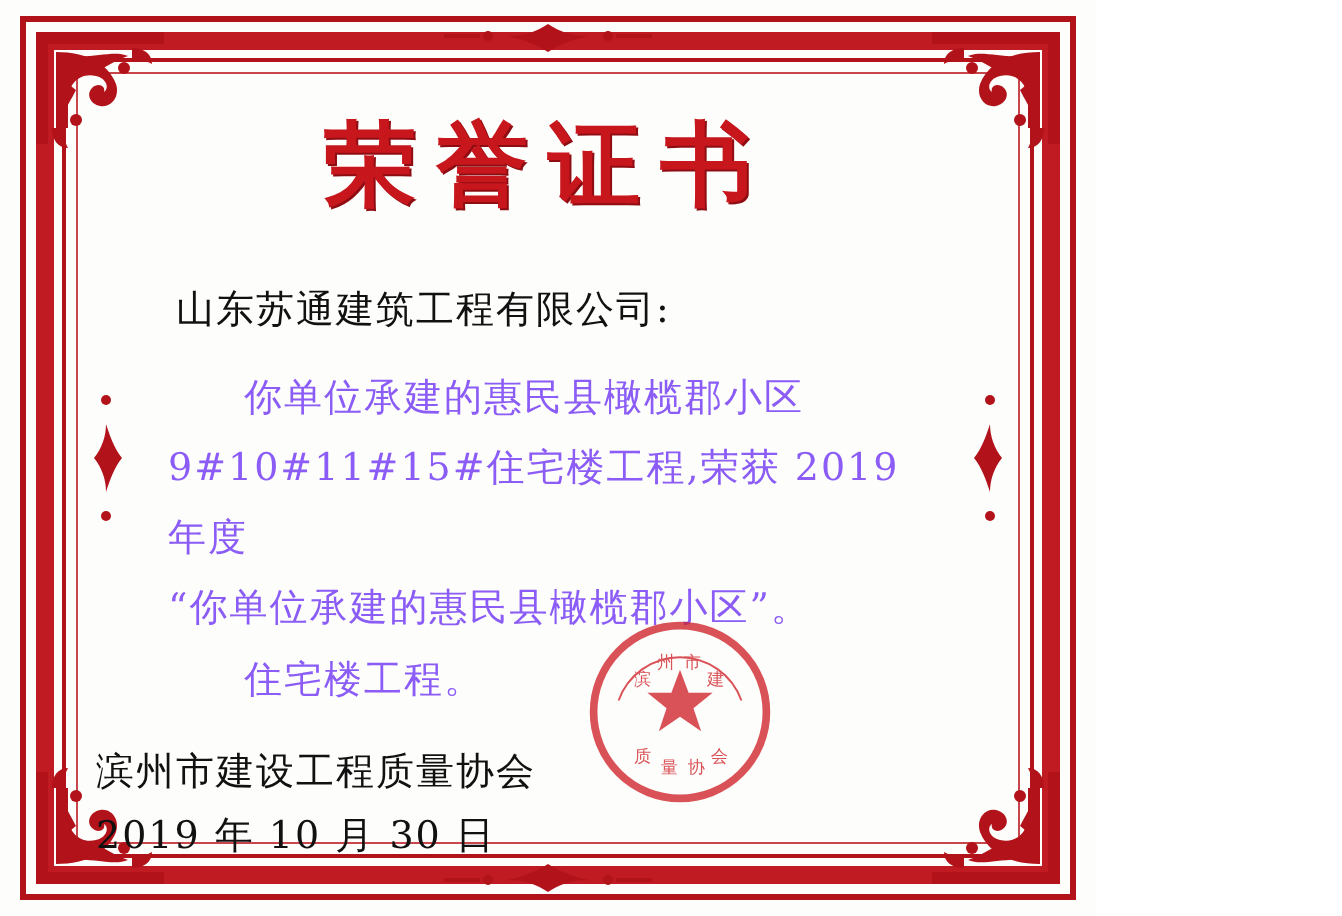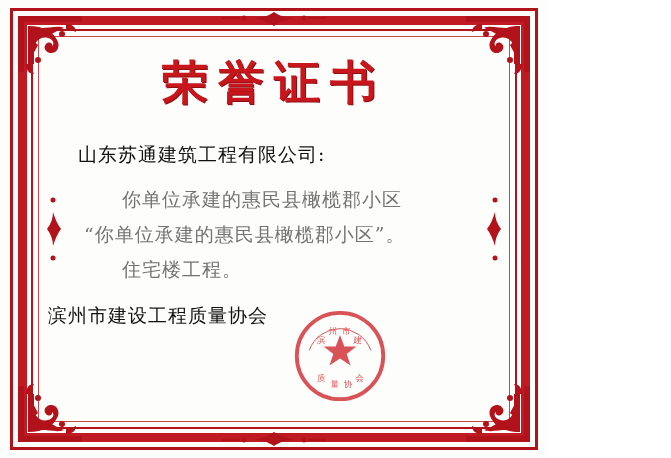--- a/index.html
+++ b/index.html
@@ -120,33 +120,33 @@
     font-family: "DejaVu Serif", "Liberation Serif", serif;
     font-weight: bold;
     font-size: 46px;
     letter-spacing: 10px;
     margin-top: 8px;
     text-shadow: 1px 1px 0 #8e0d13;
   }
 
   .salutation {
     margin-top: 28px;
-    margin-left: 30px;
+    margin-left: 40px;
     font-size: 19px;
     color: #111;
     font-family: "DejaVu Serif", "Liberation Serif", serif;
     letter-spacing: 1px;
   }
 
   .body-block {
     margin-top: 14px;
     margin-left: 36px;
     margin-right: 28px;
     font-size: 19px;
-    color: #737373;
+    color: #8b5cf6;
     font-family: "DejaVu Serif", "Liberation Serif", serif;
     line-height: 1.85;
     letter-spacing: 1px;
   }
   .body-line.indent { text-indent: 38px; }
 
   .signature {
     margin-top: 12px;
     text-align: left;
     margin-right: 62px;
@@ -261,26 +261,28 @@
   </div>
 
   <div class="content">
 
     <div class="title">荣誉证书</div>
 
     <div class="salutation">山东苏通建筑工程有限公司:</div>
 
     <div class="body-block">
       <div class="body-line indent">你单位承建的惠民县橄榄郡小区</div>
+      <div class="body-line">9#10#11#15#住宅楼工程,荣获 2019 年度</div>
       <div class="body-line">“你单位承建的惠民县橄榄郡小区”。</div>
       <div class="body-line indent">住宅楼工程。</div>
     </div>
 
     <div class="signature">
       <div>滨州市建设工程质量协会</div>
+      <div>2019 年 10 月 30 日</div>
     </div>
   </div>
 
   <div class="seal">
     <svg viewBox="0 0 100 100">
       <circle cx="50" cy="50" r="45" fill="none" stroke="#d0232b" stroke-width="4"></circle>
       <path d="M50 28 L54.5 40 L67 40 L57 48 L61 60 L50 52.5 L39 60 L43 48 L33 40 L45.5 40 Z" fill="#d0232b"></path>
       <path d="M18 44 A34 34 0 0 1 82 44" fill="none" stroke="#d0232b" stroke-width="1"></path>
       <g fill="#d0232b" font-family="DejaVu Serif, serif" font-size="9">
         <text x="26" y="36">滨</text>

